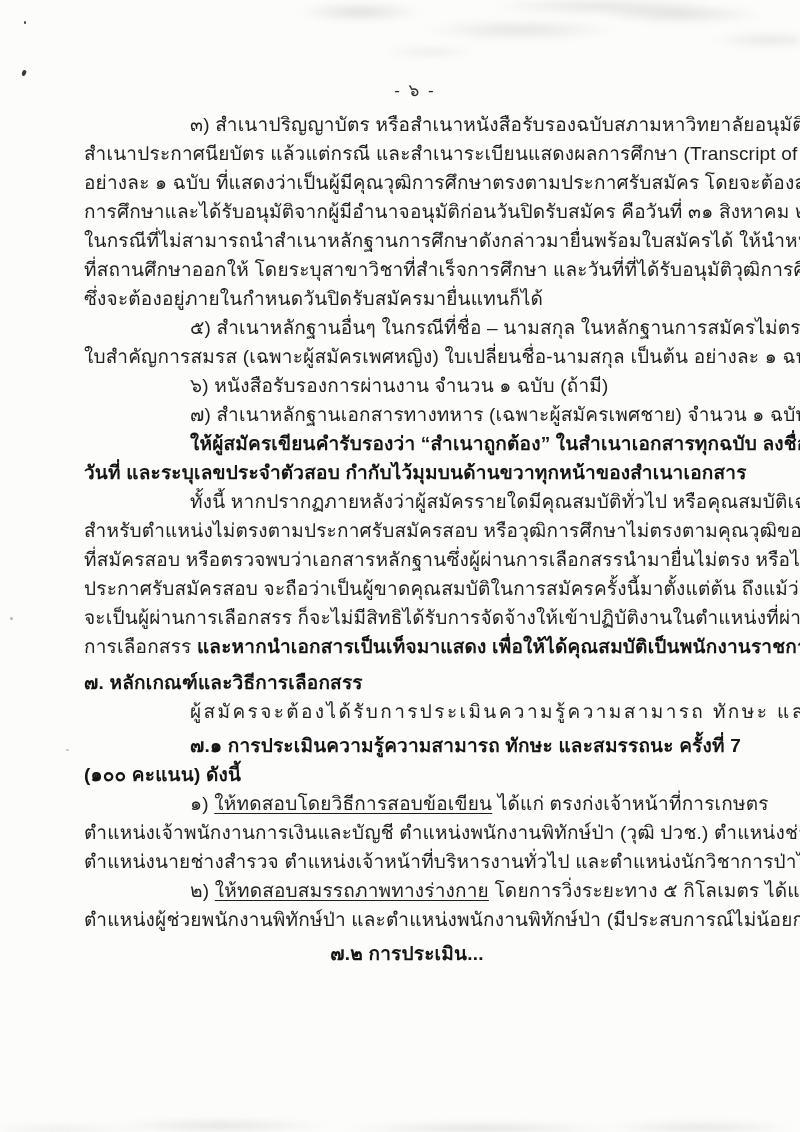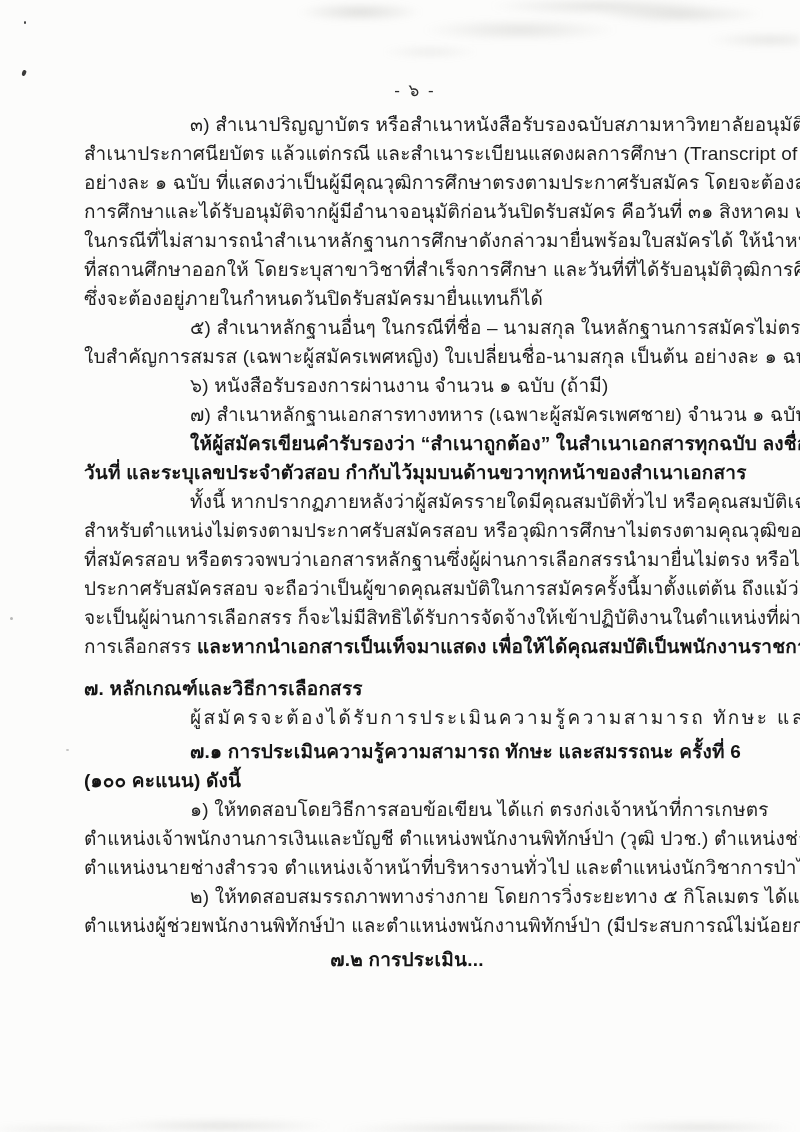--- a/index.html
+++ b/index.html
@@ -75,24 +75,24 @@
     font-size: 19px;
     line-height: 29px;
   }
   .line {
     white-space: nowrap;
     letter-spacing: 0.2px;
   }
   .line.ind { padding-left: 106px; }
   .line.right { text-align: center; padding-right: 30px; white-space: normal; }
   .line.sp { letter-spacing: 2.4px; }
-  .line.gap { margin-top: 13px; }
+  .line.gap { margin-top: 7px; }
   .line.gap-sm { margin-top: 5px; }
   .b { font-weight: 700; color: #151515; }
-  .u { text-underline-offset: 3px; }
+  .u { text-decoration: underline; text-underline-offset: 3px; }
 </style>
 </head>
 <body>
 
 <div class="page">
   <div class="noise top"></div>
   <div class="noise bottom"></div>
   <div class="speck s1"></div>
   <div class="speck s2"></div>
   <div class="speck s3"></div>
@@ -115,21 +115,21 @@
       <div class="line ind"><span class="b">ให้ผู้สมัครเขียนคำรับรองว่า “สำเนาถูกต้อง” ในสำเนาเอกสารทุกฉบับ ลงชื่อ</span></div>
       <div class="line"><span class="b">วันที่ และระบุเลขประจำตัวสอบ กำกับไว้มุมบนด้านขวาทุกหน้าของสำเนาเอกสาร</span></div>
       <div class="line ind"><span>ทั้งนี้ หากปรากฏภายหลังว่าผู้สมัครรายใดมีคุณสมบัติทั่วไป หรือคุณสมบัติเฉพาะ</span></div>
       <div class="line"><span>สำหรับตำแหน่งไม่ตรงตามประกาศรับสมัครสอบ หรือวุฒิการศึกษาไม่ตรงตามคุณวุฒิของตำแหน่ง</span></div>
       <div class="line"><span>ที่สมัครสอบ หรือตรวจพบว่าเอกสารหลักฐานซึ่งผู้ผ่านการเลือกสรรนำมายื่นไม่ตรง หรือไม่เป็นไปตาม</span></div>
       <div class="line"><span>ประกาศรับสมัครสอบ จะถือว่าเป็นผู้ขาดคุณสมบัติในการสมัครครั้งนี้มาตั้งแต่ต้น ถึงแม้ว่าผู้สมัครรายนั้น</span></div>
       <div class="line"><span>จะเป็นผู้ผ่านการเลือกสรร ก็จะไม่มีสิทธิได้รับการจัดจ้างให้เข้าปฏิบัติงานในตำแหน่งที่ผ่าน</span></div>
       <div class="line"><span>การเลือกสรร </span><span class="b">และหากนำเอกสารเป็นเท็จมาแสดง เพื่อให้ได้คุณสมบัติเป็นพนักงานราชการทั่วไป</span></div>
       <div class="line gap"><span class="b">๗. หลักเกณฑ์และวิธีการเลือกสรร</span></div>
       <div class="line ind sp"><span>ผู้สมัครจะต้องได้รับการประเมินความรู้ความสามารถ ทักษะ และสมรรถนะ</span></div>
-      <div class="line ind gap-sm"><span class="b">๗.๑ การประเมินความรู้ความสามารถ ทักษะ และสมรรถนะ ครั้งที่ 6</span></div>
+      <div class="line ind gap-sm"><span class="b">๗.๑ การประเมินความรู้ความสามารถ ทักษะ และสมรรถนะ ครั้งที่ 7</span></div>
       <div class="line"><span class="b">(๑๐๐ คะแนน) ดังนี้</span></div>
       <div class="line ind"><span>๑) </span><span class="u">ให้ทดสอบโดยวิธีการสอบข้อเขียน</span><span> ได้แก่ ตรงก่งเจ้าหน้าที่การเกษตร</span></div>
       <div class="line"><span>ตำแหน่งเจ้าพนักงานการเงินและบัญชี ตำแหน่งพนักงานพิทักษ์ป่า (วุฒิ ปวช.) ตำแหน่งช่างสำรวจ</span></div>
       <div class="line"><span>ตำแหน่งนายช่างสำรวจ ตำแหน่งเจ้าหน้าที่บริหารงานทั่วไป และตำแหน่งนักวิชาการป่าไม้</span></div>
       <div class="line ind"><span>๒) </span><span class="u">ให้ทดสอบสมรรถภาพทางร่างกาย</span><span> โดยการวิ่งระยะทาง ๕ กิโลเมตร ได้แก่</span></div>
       <div class="line"><span>ตำแหน่งผู้ช่วยพนักงานพิทักษ์ป่า และตำแหน่งพนักงานพิทักษ์ป่า (มีประสบการณ์ไม่น้อยกว่า ๕ ปี)</span></div>
       <div class="line right gap-sm"><span class="b">๗.๒ การประเมิน...</span></div>
     </div>
 </div>
 

